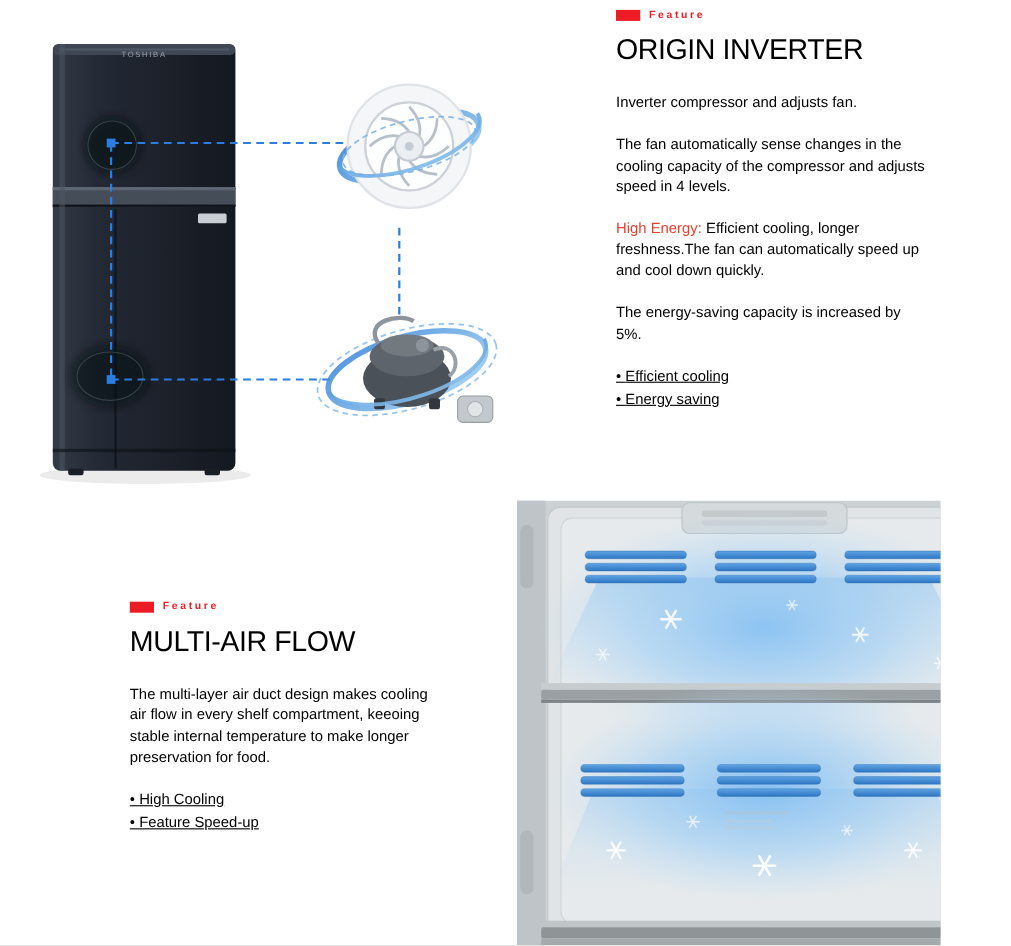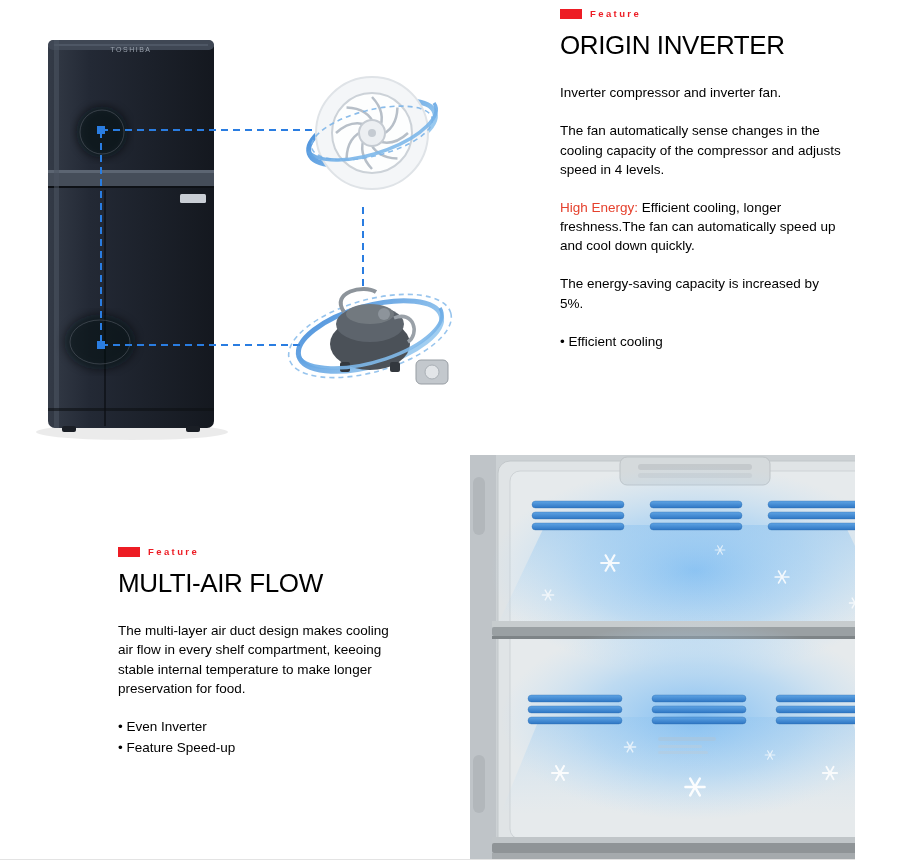--- a/index.html
+++ b/index.html
@@ -15,21 +15,21 @@
 
   .feature-tag { display:flex; align-items:center; gap:8px; margin-bottom:13px; }
   .flag { width:22px; height:10px; background:#ed1c24; display:inline-block; }
   .feature-label { color:#ed1c24; font-size:9.5px; font-weight:bold; letter-spacing:2.4px; }
 
   .title { font-size:26px; font-weight:400; letter-spacing:-0.4px; color:#000; margin:0 0 24px; line-height:1.05; }
 
   p { font-size:13.5px; line-height:1.42; color:#000; margin:0 0 19px; }
   .red { color:#e5412d; }
 
-  ul.bullets { list-style:none; margin:2px 0 0; }
+  ul.bullets { list-style:none; margin:2px 0 0;text-decoration:underline; }
   ul.bullets li { font-size:13.5px; line-height:1.55; color:#000; }
   ul.bullets li::before { content:"\2022\00a0"; }
 </style>
 </head>
 <body>
 
 <div class="page">
 
   <svg class="fridge-illustration" width="540" height="455" viewBox="0 0 540 455">
     <defs>
@@ -119,44 +119,45 @@
     </g>
   </svg>
 
   <section class="text-col origin-section">
     <div class="feature-tag">
       <span class="flag"></span>
       <span class="feature-label">Feature</span>
     </div>
     <h1 class="title">ORIGIN INVERTER</h1>
 
-    <p>Inverter compressor and inverter fan.</p>
+    <p>Inverter compressor and adjusts fan.</p>
     <p>The fan automatically sense changes in the cooling capacity of the compressor and adjusts speed in 4 levels.</p>
 
     <p><span class="red">High Energy:</span> <span>Efficient cooling, longer freshness.The fan can automatically speed up and cool down quickly.</span></p>
 
 
     <p>The energy-saving capacity is increased by 5%.</p>
 
     <ul class="bullets">
       <li>Efficient cooling</li>
+      <li>Energy saving</li>
     </ul>
   </section>
 
   <section class="text-col maf-section">
     <div class="feature-tag">
       <span class="flag"></span>
       <span class="feature-label">Feature</span>
     </div>
     <h1 class="title">MULTI-AIR FLOW</h1>
 
     <p>The multi-layer air duct design makes cooling air flow in every shelf compartment, keeoing stable internal temperature to make longer preservation for food.</p>
 
     <ul class="bullets">
-      <li>Even Inverter</li>
+      <li>High Cooling</li>
       <li>Feature Speed-up</li>
     </ul>
   </section>
 
   <svg class="interior-image" width="449" height="405" viewBox="0 0 449 405">
     <defs>
       <radialGradient id="glowA">
         <stop offset="0" stop-color="#7ebcf2" stop-opacity="0.95"></stop>
         <stop offset="0.55" stop-color="#9ccdf5" stop-opacity="0.55"></stop>
         <stop offset="1" stop-color="#bcdef8" stop-opacity="0"></stop>

